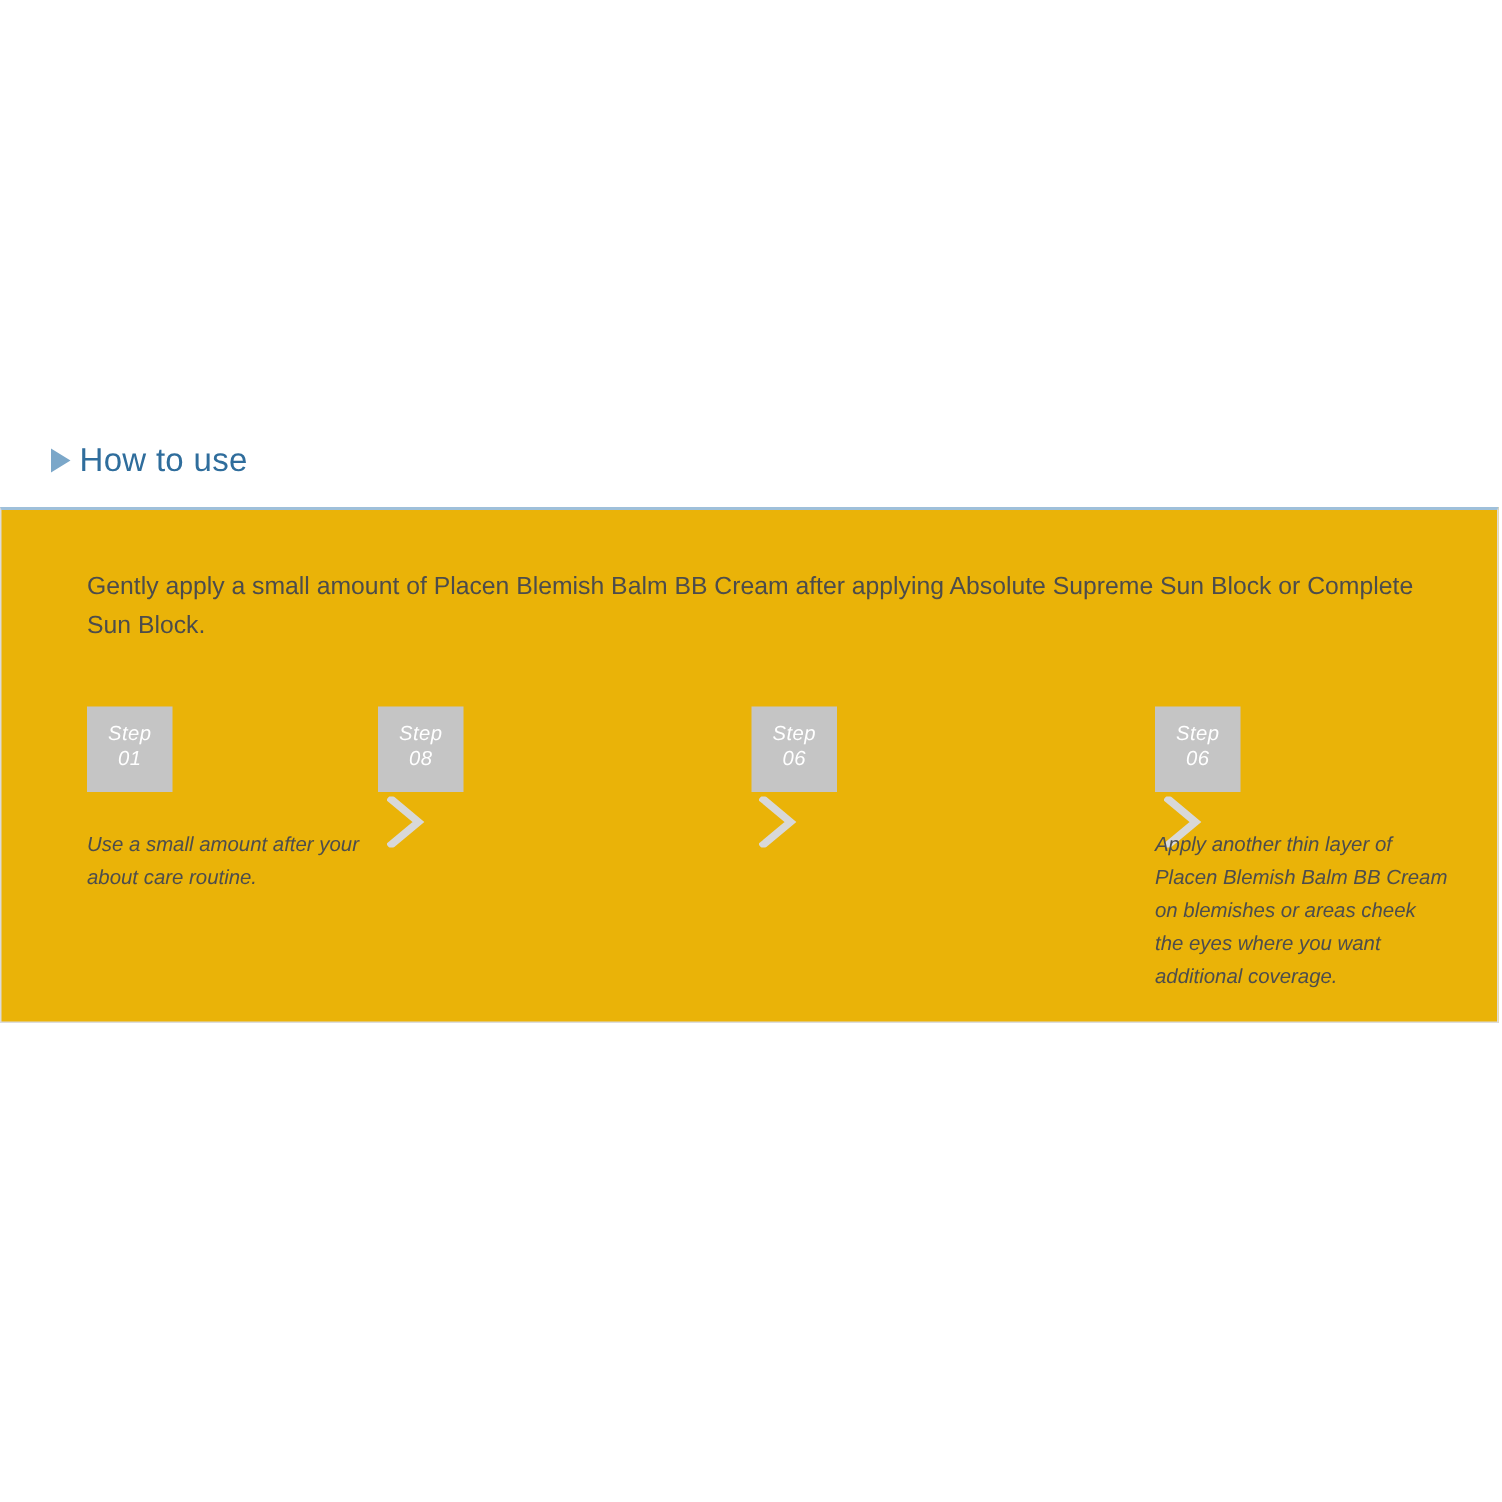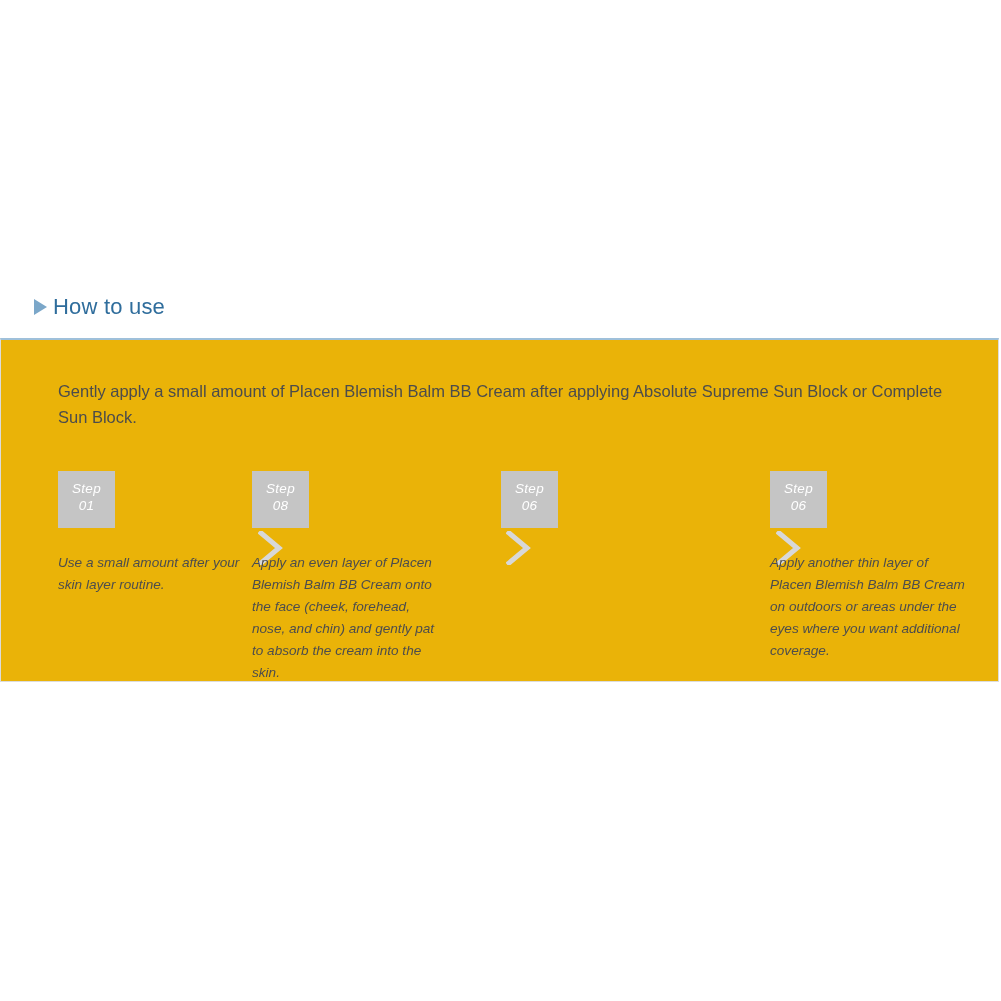--- a/index.html
+++ b/index.html
@@ -144,35 +144,34 @@
 
     <div class="intro">Gently apply a small amount of Placen Blemish Balm BB Cream after applying Absolute Supreme Sun Block or Complete Sun Block.</div>
 
     <div class="steps">
 
       <div class="step step-1">
         <div class="badge">
           <span>Step</span>
           <span class="b-num">01</span>
         </div>
-        <div class="step-text">Use a small amount after your skin layer routine.</div>
+        <div class="step-text">Use a small amount after your about care routine.</div>
       </div>
 
       <div class="chev chev-1">
         <svg width="26" height="34" viewBox="0 0 26 34" aria-hidden="true">
           <path d="M3 2 L21 17 L3 32" fill="none" stroke="currentColor" stroke-width="5" stroke-linecap="square" stroke-linejoin="miter"></path>
         </svg>
       </div>
 
       <div class="step step-2">
         <div class="badge">
           <span>Step</span>
           <span class="b-num">08</span>
         </div>
-        <div class="step-text">Apply an even layer of Placen Blemish Balm BB Cream onto the face (cheek, forehead, nose, and chin) and gently pat to absorb the cream into the skin.</div>
       </div>
 
       <div class="chev chev-2">
         <svg width="26" height="34" viewBox="0 0 26 34" aria-hidden="true">
           <path d="M3 2 L21 17 L3 32" fill="none" stroke="currentColor" stroke-width="5" stroke-linecap="square" stroke-linejoin="miter"></path>
         </svg>
       </div>
 
       <div class="step step-3">
         <div class="badge">
@@ -185,18 +184,18 @@
         <svg width="26" height="34" viewBox="0 0 26 34" aria-hidden="true">
           <path d="M3 2 L21 17 L3 32" fill="none" stroke="currentColor" stroke-width="5" stroke-linecap="square" stroke-linejoin="miter"></path>
         </svg>
       </div>
 
       <div class="step step-4">
         <div class="badge">
           <span>Step</span>
           <span class="b-num">06</span>
         </div>
-        <div class="step-text">Apply another thin layer of Placen Blemish Balm BB Cream on outdoors or areas under the eyes where you want additional coverage.</div>
+        <div class="step-text">Apply another thin layer of Placen Blemish Balm BB Cream on blemishes or areas cheek the eyes where you want additional coverage.</div>
       </div>
 
     </div>
   </div>
 </div>
 
 </body></html>

